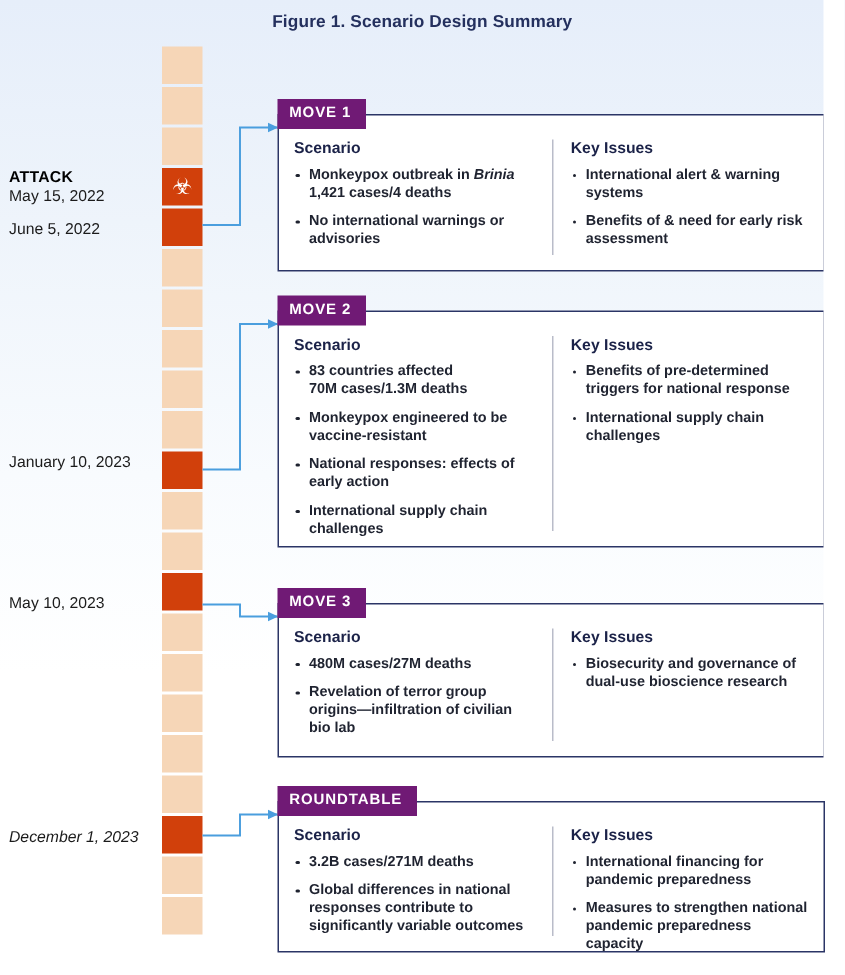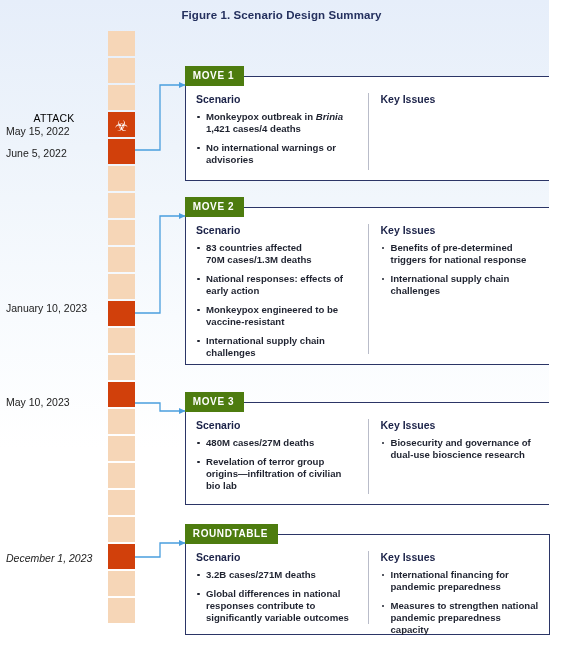--- a/index.html
+++ b/index.html
@@ -74,24 +74,23 @@
     position: absolute;
     text-align: left;
     font-size: 10.5px;
     color: #1b1b1b;
     line-height: 13px;
     width: 96px;
     left: 6px;
   }
   .date-label .attack-word {
     display: block;
-    font-weight: normal;
+    font-weight: bold;
     color: #000000;
     letter-spacing: 0.2px;
-    text-align: center;
   }
 
   
   .connectors {
     position: absolute;
     left: 0;
     top: 0;
     width: 563px;
     height: 650px;
     pointer-events: none;
@@ -101,21 +100,21 @@
   .move-box {
     position: absolute;
     box-sizing: border-box;
     border: 1.2px solid #2b3566;
     background: #ffffff;
   }
   .move-header {
     position: absolute;
     top: -11px;
     left: -1.2px;
-    background: #4d7c0f;
+    background: #701a75;
     color: #ffffff;
     font-size: 10px;
     font-weight: bold;
     letter-spacing: 0.6px;
     padding: 4px 10px 4px 8px;
     line-height: 12px;
   }
   .move-body {
     display: flex;
     padding: 16px 10px 10px 10px;
@@ -231,33 +230,37 @@
     <div class="move-body">
       <div class="col col-scenario">
         <div class="col-title">Scenario</div>
         <ul class="bullets">
             <li>Monkeypox outbreak in <em>Brinia</em><br>1,421 cases/4 deaths</li>
             <li>No international warnings or advisories</li>
           </ul>
       </div>
       <div class="col col-issues">
         <div class="col-title">Key Issues</div>
+        <ul class="bullets">
+            <li>International alert &amp; warning systems</li>
+            <li>Benefits of &amp; need for early risk assessment</li>
+          </ul>
       </div>
     </div>
   </div>
 
   <div class="move-box" id="box-move-2" style="left:185px; top:207px; width:365px; height:158px;">
     <div class="move-header">MOVE 2</div>
     <div class="move-body">
       <div class="col col-scenario">
         <div class="col-title">Scenario</div>
         <ul class="bullets">
             <li>83 countries affected<br>70M cases/1.3M deaths</li>
+            <li>Monkeypox engineered to be vaccine-resistant</li>
             <li>National responses: effects of early action</li>
-            <li>Monkeypox engineered to be vaccine-resistant</li>
             <li>International supply chain challenges</li>
           </ul>
       </div>
       <div class="col col-issues">
         <div class="col-title">Key Issues</div>
         <ul class="bullets">
             <li>Benefits of pre-determined triggers for national response</li>
             <li>International supply chain challenges</li>
           </ul>
       </div>

